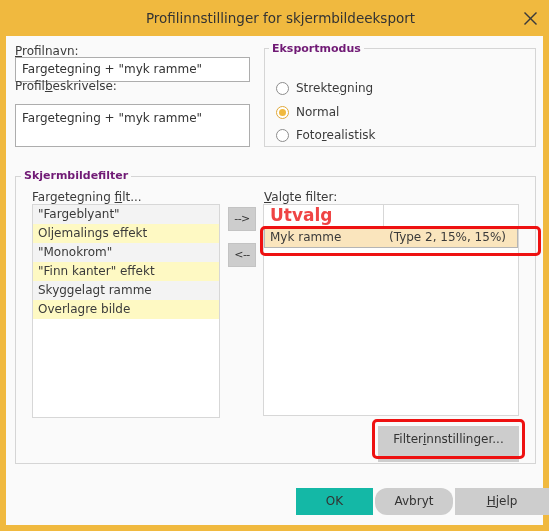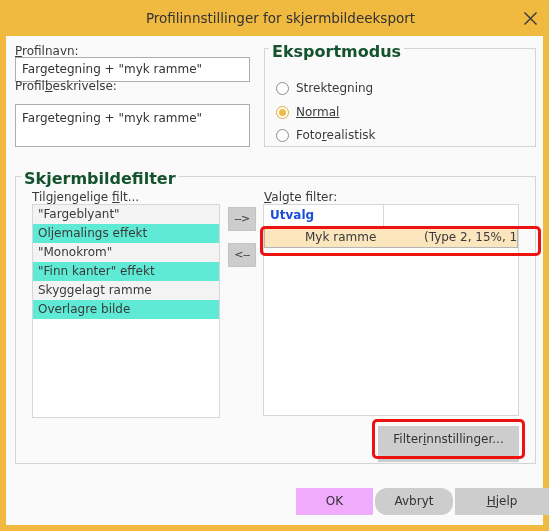--- a/index.html
+++ b/index.html
@@ -95,23 +95,23 @@
 
   
   .groupbox {
     position: absolute;
     box-sizing: border-box;
     border: 1px solid #d5d5d5;
     background: transparent;
   }
   .group-title {
     position: absolute;
-    font-size: 16px;
+    font-size: 11px;
     font-weight: bold;
-    color: #14532d;
+    color: #701a75;
     background: #fafafa;
     padding: 0 3px;
     white-space: nowrap;
   }
 
   
   .radio-row {
     position: absolute;
     display: flex;
     align-items: flex-end;
@@ -157,21 +157,21 @@
   .list-row {
     height: 19px;
     line-height: 19px;
     padding-left: 5px;
     font-size: 12px;
     color: #3a3a3a;
     white-space: nowrap;
     overflow: hidden;
   }
   .list-row.odd { background: #f3f3f3; }
-  .list-row.even { background: #5eead4; }
+  .list-row.even { background: #fef9c3; }
 
   
   .arrow-btn {
     position: absolute;
     box-sizing: border-box;
     background: #cdcdcd;
     border: 1px solid #c3c3c3;
     font-size: 11px;
     color: #333333;
     text-align: center;
@@ -188,40 +188,39 @@
     border: 1px solid #d7d7d7;
     overflow: hidden;
   }
   .table-head {
     display: flex;
     height: 21px;
     border-bottom: 1px solid #d7d7d7;
     background: #ffffff;
   }
   .th {
-    font-size: 12px;
+    font-size: 17px;
     font-weight: bold;
-    color: #1d4ed8;
+    color: #ef4444;
     line-height: 21px;
     padding-left: 6px;
     box-sizing: border-box;
     white-space: nowrap;
   }
   .th.col1 { width: 120px; border-right: 1px solid #d7d7d7; }
   .th.col2 { flex: 1; }
   .table-body { position: relative; }
   .trow {
     display: flex;
     height: 21px;
     box-sizing: border-box;
   }
   .trow.selected {
     background: #fae5bd;
     border: 1px solid #b5b5b5;
-    padding-left: 35px;
   }
   .td {
     font-size: 12px;
     color: #3a3a3a;
     line-height: 19px;
     padding-left: 5px;
     box-sizing: border-box;
     white-space: nowrap;
     overflow: hidden;
   }
@@ -242,21 +241,21 @@
     box-sizing: border-box;
     background: #cdcdcd;
     border: none;
     font-family: "DejaVu Sans", "Liberation Sans", sans-serif;
     font-size: 12px;
     color: #333333;
     text-align: center;
     cursor: pointer;
     white-space: nowrap;
   }
-  .btn.primary { background: #f0abfc; }
+  .btn.primary { background: #14b8a6; }
   .btn u { text-decoration: underline; }
 
   
   .annot {
     position: absolute;
     box-sizing: border-box;
     border: 3px solid #ee1111;
     border-radius: 5px;
     pointer-events: none;
     background: transparent;
@@ -284,34 +283,34 @@
   <div class="textarea" style="left:9px; top:104px; width:235px; height:43px;">Fargetegning + "myk ramme"</div>
 
   <div class="groupbox" style="left:258px; top:48px; width:272px; height:99px;"></div>
   <div class="group-title" style="left:263px; top:42px;">Eksportmodus</div>
 
   <div class="radio-row" style="left:270px; top:77px;">
     <span class="radio-mark"></span>
     <span class="radio-label"><span>Strekte</span><u>g</u><span>ning</span></span>
   </div>
 
-  <div class="radio-row checked" style="left:270px; top:101px;text-decoration:underline;">
+  <div class="radio-row checked" style="left:270px; top:101px;">
     <span class="radio-mark"></span>
     <span class="radio-label">Normal</span>
   </div>
 
   <div class="radio-row" style="left:270px; top:124px;">
     <span class="radio-mark"></span>
     <span class="radio-label"><span>Foto</span><u>r</u><span>ealistisk</span></span>
   </div>
 
   <div class="groupbox" style="left:9px; top:176px; width:521px; height:288px;"></div>
   <div class="group-title" style="left:15px; top:169px;">Skjermbildefilter</div>
 
-  <div class="label" style="left:26px; top:190px;"><span>Tilgjengelige </span><u>fi</u><span>lt...</span></div>
+  <div class="label" style="left:26px; top:190px;"><span>Fargetegning </span><u>fi</u><span>lt...</span></div>
   <div class="listbox" style="left:26px; top:204px; width:188px; height:214px;">
     <div class="list-row odd">"Fargeblyant"</div>
     <div class="list-row even">Oljemalings effekt</div>
     <div class="list-row odd">"Monokrom"</div>
     <div class="list-row even">"Finn kanter" effekt</div>
     <div class="list-row odd">Skyggelagt ramme</div>
     <div class="list-row even">Overlagre bilde</div>
   </div>
 
   <div class="arrow-btn" style="left:222px; top:207px; width:28px; height:24px;">--&gt;</div>

